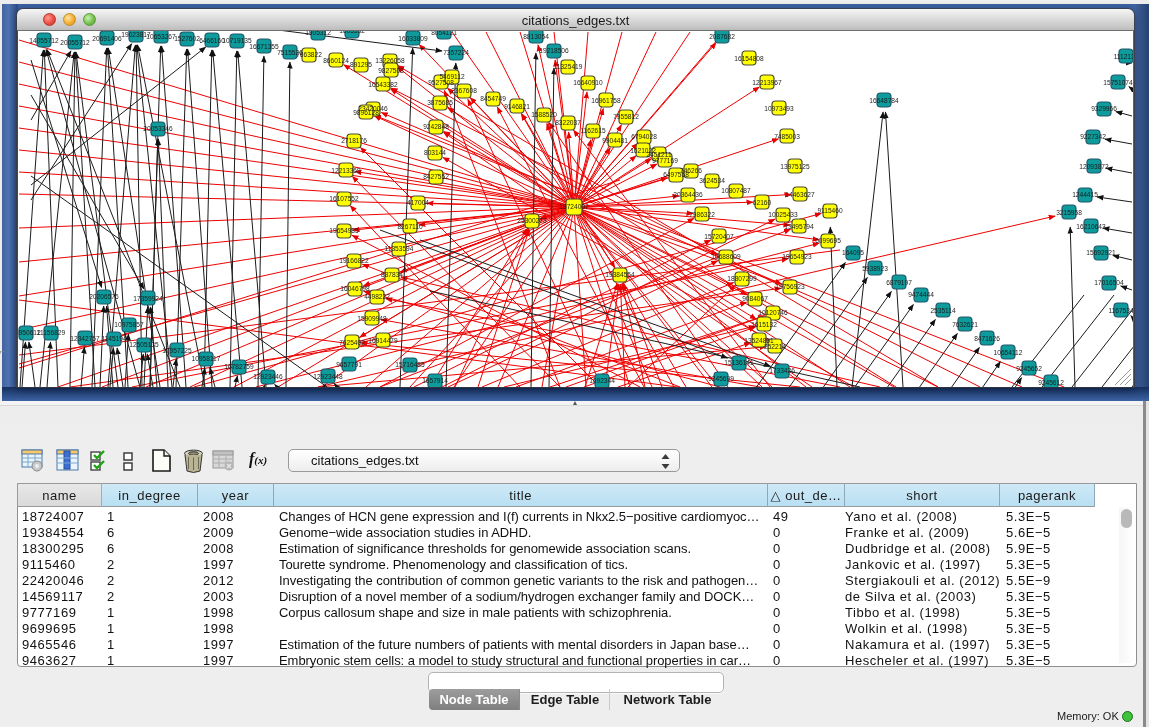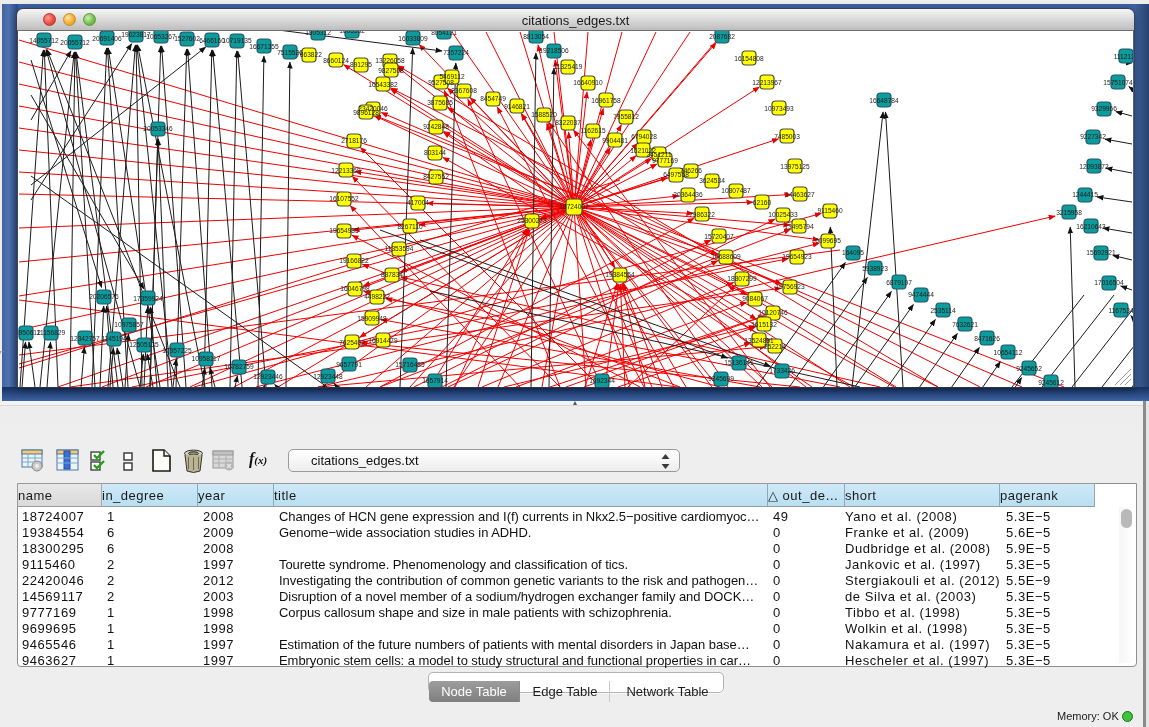--- a/index.html
+++ b/index.html
@@ -21,29 +21,29 @@
 #panelhead{position:absolute;left:0;top:406px;width:1149px;height:25px;background:linear-gradient(#e9e9e9,#dedede)}
 #panelhead .t{position:absolute;left:8px;top:5px;font-size:13px;color:#2c2c2c}
 #panelbody{position:absolute;left:0;top:431px;width:1149px;height:296px;background:#eeeeee}
 #rborder{position:absolute;left:1143px;top:401px;width:3px;height:326px;background:#8a8a8a}
 #rlight{position:absolute;left:1146px;top:401px;width:3px;height:326px;background:#e4e4e4}
 .icn{position:absolute;top:449px}
 #dropdown{position:absolute;left:288px;top:449px;width:392px;height:23px;background:linear-gradient(#ffffff,#ededed);border:1px solid #9a9a9a;border-radius:5px}
 #dropdown .t{position:absolute;left:22px;top:3px;font-size:13px;color:#111}
 #dropdown .a{position:absolute;right:8px;top:1px;font-size:11px;color:#333;letter-spacing:-1px}
 #tablewrap{position:absolute;left:17px;top:483px;width:1120px;height:184px;background:#fff;border:1px solid #8f8f8f;border-radius:0 0 4px 4px}
-.hcell{position:absolute;top:483px;height:24px;border-right:1px solid #8fa8b8;border-top:1px solid #9a9a9a;border-bottom:1px solid #9a9a9a;background:linear-gradient(#cfe9f7,#b8dff2);font-size:13px;letter-spacing:.5px;color:#1a1a1a;text-align:left;line-height:23px}
+.hcell{position:absolute;top:483px;height:24px;border-right:1px solid #8fa8b8;border-top:1px solid #9a9a9a;border-bottom:1px solid #9a9a9a;background:linear-gradient(#cfe9f7,#b8dff2);font-size:13px;letter-spacing:.5px;color:#1a1a1a;text-align:center;line-height:23px}
 .hgray{background:linear-gradient(#e8e8e8,#d9d9d9);border-right:1px solid #aaa;border-left:1px solid #9a9a9a}
 .trow{position:absolute;left:17px;width:1103px;height:16px;font-size:13px;color:#111}
 .trow span{position:absolute;top:1px;white-space:nowrap;letter-spacing:.55px}
 .trow .ctr{text-align:left}
 #vscroll{position:absolute;left:1119px;top:507px;width:15px;height:156px;background:linear-gradient(90deg,#f6f6f6,#fff)}
 #vthumb{position:absolute;left:1121px;top:509px;width:11px;height:19px;background:#b9b9b9;border-radius:6px}
 #tabs{position:absolute;left:428px;top:672px;width:296px;height:21px;border:1px solid #b4b4b4;border-radius:5px;background:#fff;box-shadow:0 1px 0 rgba(255,255,255,.7)}
-.tab{position:absolute;top:8px;height:21px;font-size:13px;font-weight:400;line-height:21px;text-align:center;color:#1c1c1c}
+.tab{position:absolute;top:16px;height:21px;font-size:13px;font-weight:700;line-height:21px;text-align:center;color:#1c1c1c}
 #tab1{left:0;width:91px;background:linear-gradient(#9d9d9d,#7f7f7f);color:#fff;border-radius:4px 0 0 4px;border-right:1px solid #8a8a8a}
 #tab2{left:92px;width:89px;border-right:1px solid #c9c9c9}
 #tab3{left:182px;width:113px}
 #memory{position:absolute;left:1057px;top:710px;font-size:11px;color:#1a1a1a}
 #memdot{position:absolute;left:1122px;top:711px;width:11px;height:11px;border-radius:50%;background:#3ec43a;border:1px solid #1e6e1e}
 svg text{user-select:none}
 </style></head>
 <body>
 <div id="app">
 <div id="desk"></div>
@@ -666,20 +666,21 @@
       <span style="left:186px">2009</span>
       <span style="left:262px;letter-spacing:-0.06px">Genome−wide association studies in ADHD.</span>
       <span style="left:756px">0</span>
       <span class="ctr" style="left:828px;width:155px">Franke et al. (2009)</span>
       <span style="left:989px">5.6E−5</span>
     </div>
     <div class="trow" style="top:540px">
       <span style="left:5px">18300295</span>
       <span style="left:90px">6</span>
       <span style="left:186px">2008</span>
+      <span style="left:262px;letter-spacing:-0.06px">Estimation of significance thresholds for genomewide association scans.</span>
       <span style="left:756px">0</span>
       <span class="ctr" style="left:828px;width:155px">Dudbridge et al. (2008)</span>
       <span style="left:989px">5.9E−5</span>
     </div>
     <div class="trow" style="top:556px">
       <span style="left:5px">9115460</span>
       <span style="left:90px">2</span>
       <span style="left:186px">1997</span>
       <span style="left:262px;letter-spacing:-0.06px">Tourette syndrome. Phenomenology and classification of tics.</span>
       <span style="left:756px">0</span>

